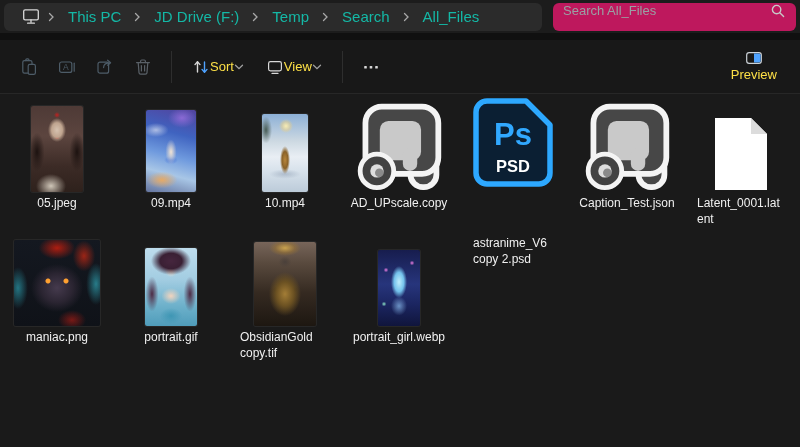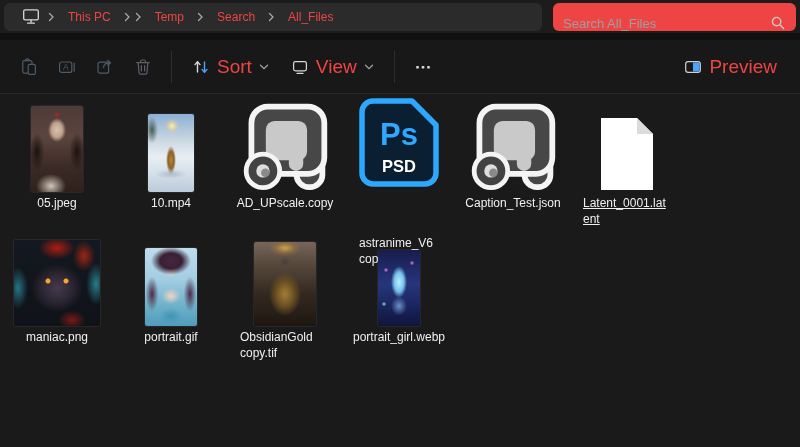--- a/index.html
+++ b/index.html
@@ -4,50 +4,50 @@
 <style>
   * { margin:0; padding:0; box-sizing:border-box; }
   html,body { width:800px; height:447px; overflow:hidden; }
   body { background:#1a1a1a; font-family:"Liberation Sans", sans-serif; color:#f0f0f0; }
 
   
   .topbar { height:33px; background:#1c1c1c; display:flex; align-items:center; padding:2px 4px; }
   .addressbar { width:538px; height:28px; background:#2b2b2b; border-radius:6px;
                 display:flex; align-items:center; padding:0 10px; }
   .crumb-icon { display:flex; align-items:center; margin:0 6px 0 8px; }
-  .crumb { font-size:12px; color:#ef4444; padding:3px 11px; border-radius:4px; white-space:nowrap; cursor:default; }
+  .crumb { font-size:15px; color:#14b8a6; padding:3px 11px; border-radius:4px; white-space:nowrap; cursor:default; }
   .sep { display:flex; align-items:center; margin:0 2px; }
-  .searchbar { width:243px; height:28px; background:#ef4444; border-radius:6px; margin-left:auto;
-               display:flex; align-items:flex-end; padding:0 10px; }
+  .searchbar { width:243px; height:28px; background:#be185d; border-radius:6px; margin-left:auto;
+               display:flex; align-items:flex-start; padding:0 10px; }
   .searchbar input { flex:1; background:transparent; border:none; outline:none;
                      font-family:"Liberation Sans", sans-serif; font-size:13px; color:#e8e8e8; }
   .searchbar input::placeholder { color:#9aa0a4; }
 
   .seam { height:7px; background:#101010; }
 
   
   .toolbar { height:54px; background:#181818; border-bottom:1px solid #272727;
              display:flex; align-items:center; padding:0 10px; }
   .tbtn { width:38px; height:36px; display:flex; align-items:center; justify-content:center;
           border-radius:4px; background:transparent; border:none; cursor:default; }
-  .tbtn-labeled { height:36px; display:flex; align-items:center; gap:7px; padding:0 11px;
+  .tbtn-labeled { height:36px; display:flex; align-items:center; padding:0 11px;
                   border-radius:4px; background:transparent; border:none; cursor:default;
-                  font-family:"Liberation Sans", sans-serif; font-size:19px; color:#ef4444; }
+                  font-family:"Liberation Sans", sans-serif; font-size:13px; color:#fde047; }
   .tdivider { width:1px; height:32px; background:#2e2e2e; margin:0 9px; }
   .spacer { flex:1; }
 
   
   .files { padding-top:4px; }
   .frow { display:flex; height:134px; }
   .cell { width:114px; display:flex; flex-direction:column; align-items:center; cursor:default; border-radius:4px; }
   .thumbbox { height:94px; display:flex; align-items:flex-end; justify-content:center; }
   .flabel { margin-top:3px; font-size:12px; line-height:16px; color:#f0f0f0; text-align:left;
             max-width:104px; overflow-wrap:break-word; }
   .flabel.w80 { max-width:80px;margin-top:48px; }
-  .flabel.w88 { max-width:88px; overflow-wrap:anywhere;text-decoration:underline; }
+  .flabel.w88 { max-width:88px; overflow-wrap:anywhere; }
   .flabel.w90 { max-width:90px; }
 
   .thumb { border-radius:2px; box-shadow:0 0 0 1px rgba(255,255,255,0.06); }
 
   
   .t-jpeg05 { width:52px; height:86px; background:
     radial-gradient(circle 4px at 26px 9px, rgba(200,30,30,.95), transparent 75%),
     radial-gradient(ellipse 9px 12px at 26px 24px, #d6c2b0, #bfa48f 60%, transparent 100%),
     radial-gradient(circle 2px at 26px 31px, #a81c1c 0 1.5px, transparent 2.5px),
     radial-gradient(ellipse 10px 26px at 6px 46px, #1c1210, transparent 75%),
@@ -116,20 +116,21 @@
       <svg width="7" height="10" viewBox="0 0 7 10" fill="none" stroke="#a8a8a8" stroke-width="1.3" stroke-linecap="round">
           <path d="M1.5 1.5 L5 5 L1.5 8.5"></path>
         </svg>
     </span>
     <span class="crumb">This PC</span>
     <span class="sep">
       <svg width="7" height="10" viewBox="0 0 7 10" fill="none" stroke="#a8a8a8" stroke-width="1.3" stroke-linecap="round">
           <path d="M1.5 1.5 L5 5 L1.5 8.5"></path>
         </svg>
     </span>
+    <span class="crumb">JD Drive (F:)</span>
     <span class="sep">
       <svg width="7" height="10" viewBox="0 0 7 10" fill="none" stroke="#a8a8a8" stroke-width="1.3" stroke-linecap="round">
           <path d="M1.5 1.5 L5 5 L1.5 8.5"></path>
         </svg>
     </span>
     <span class="crumb">Temp</span>
     <span class="sep">
       <svg width="7" height="10" viewBox="0 0 7 10" fill="none" stroke="#a8a8a8" stroke-width="1.3" stroke-linecap="round">
           <path d="M1.5 1.5 L5 5 L1.5 8.5"></path>
         </svg>
@@ -240,41 +241,47 @@
       <svg width="18" height="18" viewBox="0 0 18 18" fill="#d8d8d8">
         <rect x="2.2" y="8" width="2.6" height="2.6" rx="0.6"></rect>
         <rect x="7.7" y="8" width="2.6" height="2.6" rx="0.6"></rect>
         <rect x="13.2" y="8" width="2.6" height="2.6" rx="0.6"></rect>
       </svg>
     </span>
   </button>
 
   <div class="spacer"></div>
 
-  <button class="tbtn-labeled" style="margin-right:2px;">
+  <button class="tbtn-labeled" style="margin-right:2px;flex-direction:column;">
     <span style="display:flex;">
       <svg width="18" height="18" viewBox="0 0 18 18" fill="none">
         <rect x="1.7" y="3.6" width="14.6" height="10.8" rx="2.4" stroke="#ccd2d8" stroke-width="1.2"></rect>
         <path d="M9 4.4 h4.8 a1.8 1.8 0 0 1 1.8 1.8 v5.6 a1.8 1.8 0 0 1 -1.8 1.8 H9 Z" fill="#4fa3ff"></path>
       </svg>
     </span>
     <span>Preview</span>
   </button>
 </div>
 
 <div class="files">
   <div class="frow">
 
     <div class="cell">
       <div class="thumbbox">
         <div class="thumb t-jpeg05"></div>
       </div>
       <div class="flabel">05.jpeg</div>
     </div>
 
+    <div class="cell">
+      <div class="thumbbox">
+        <div class="thumb t-mp409"></div>
+      </div>
+      <div class="flabel">09.mp4</div>
+    </div>
 
     <div class="cell">
       <div class="thumbbox">
         <div class="thumb t-mp410"></div>
       </div>
       <div class="flabel">10.mp4</div>
     </div>
 
     <div class="cell">
       <div class="thumbbox">

